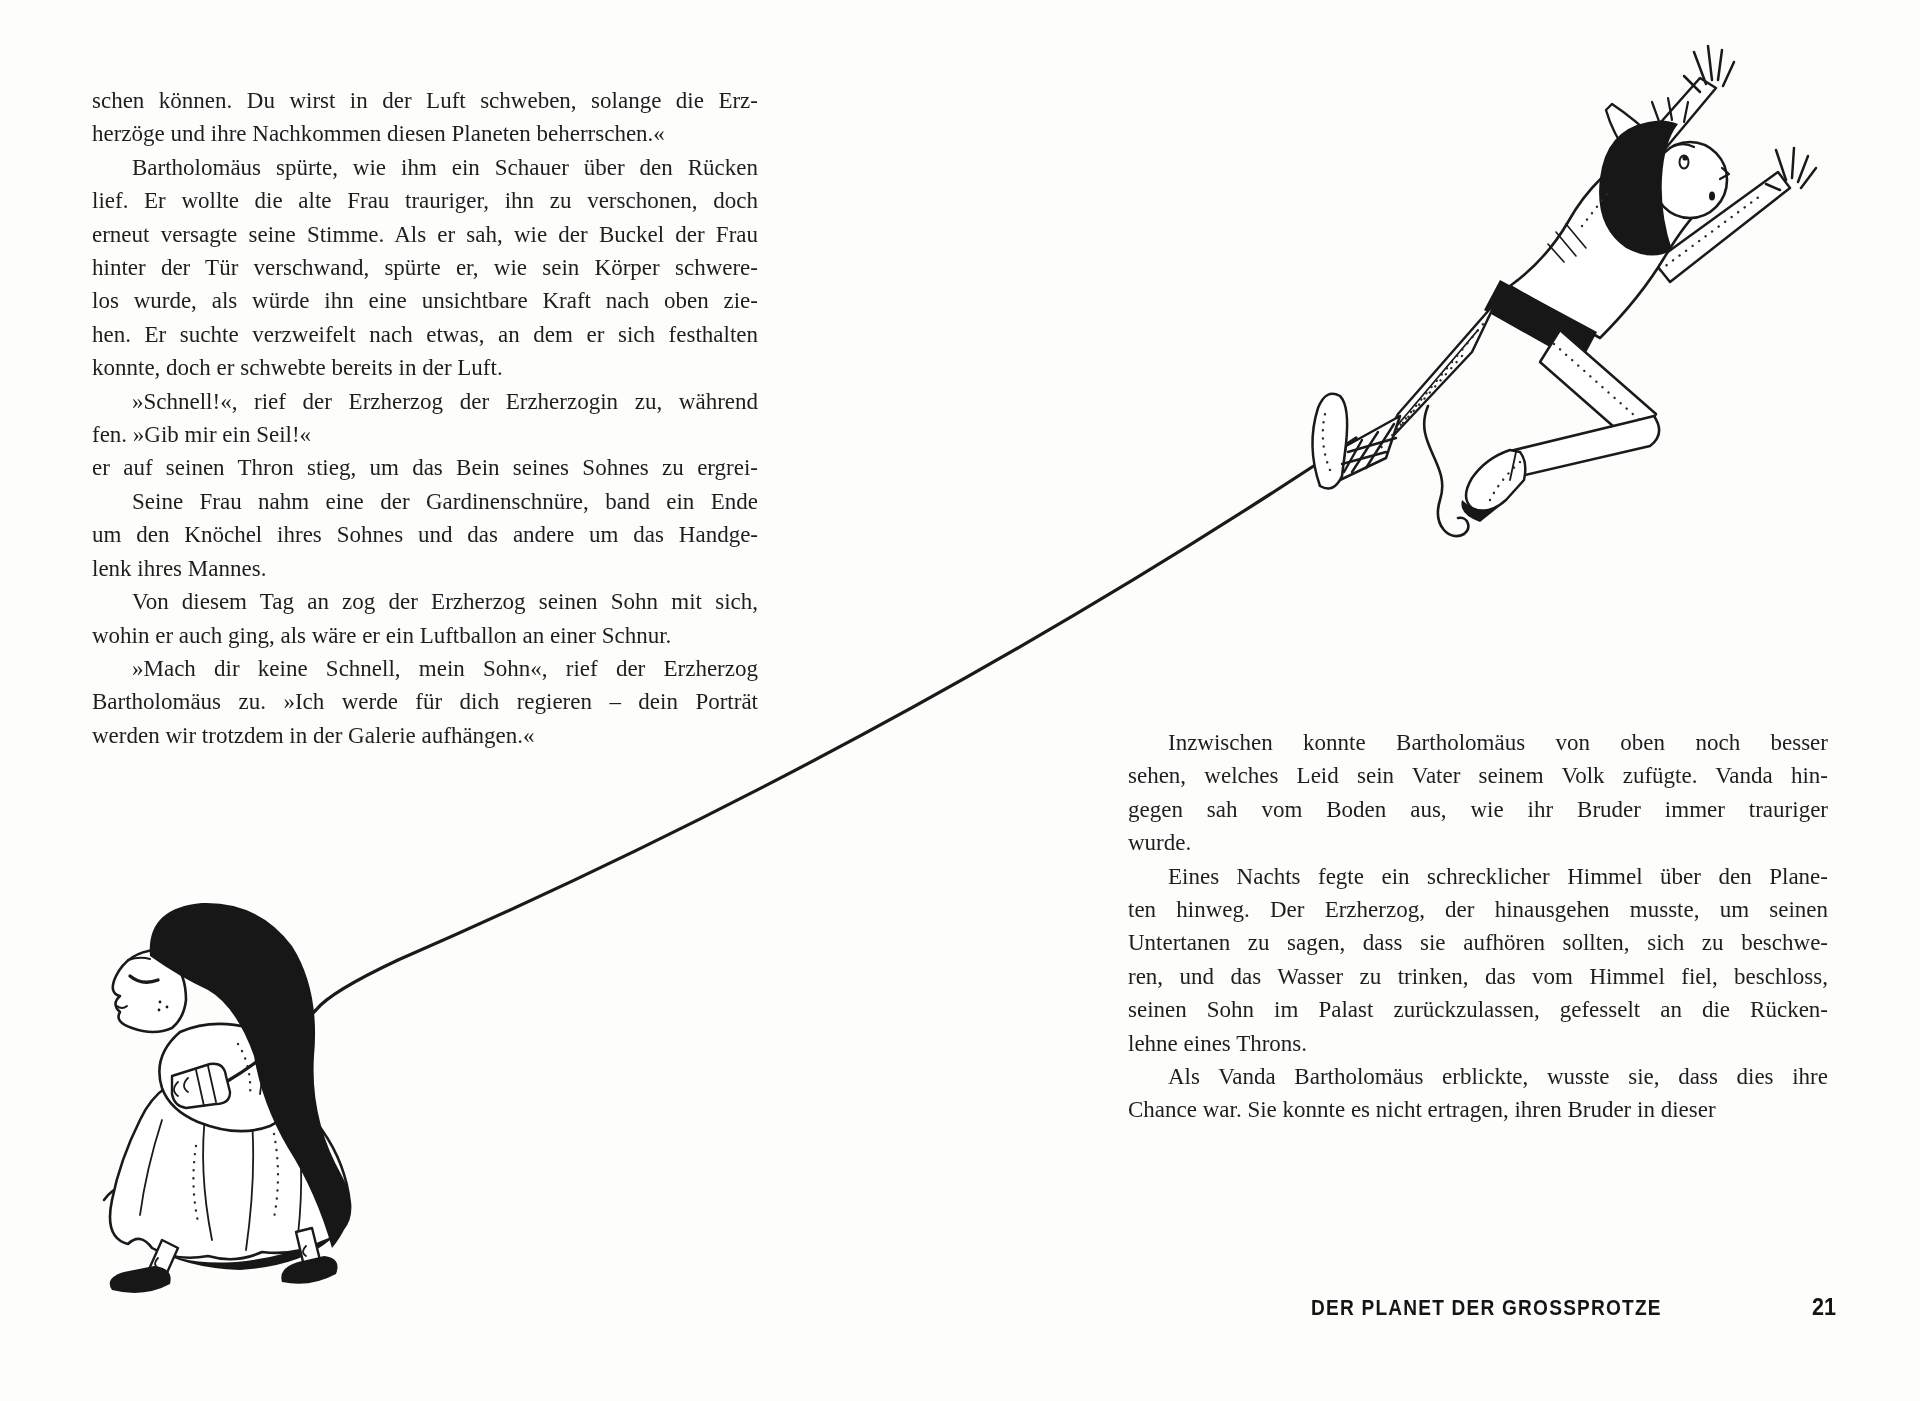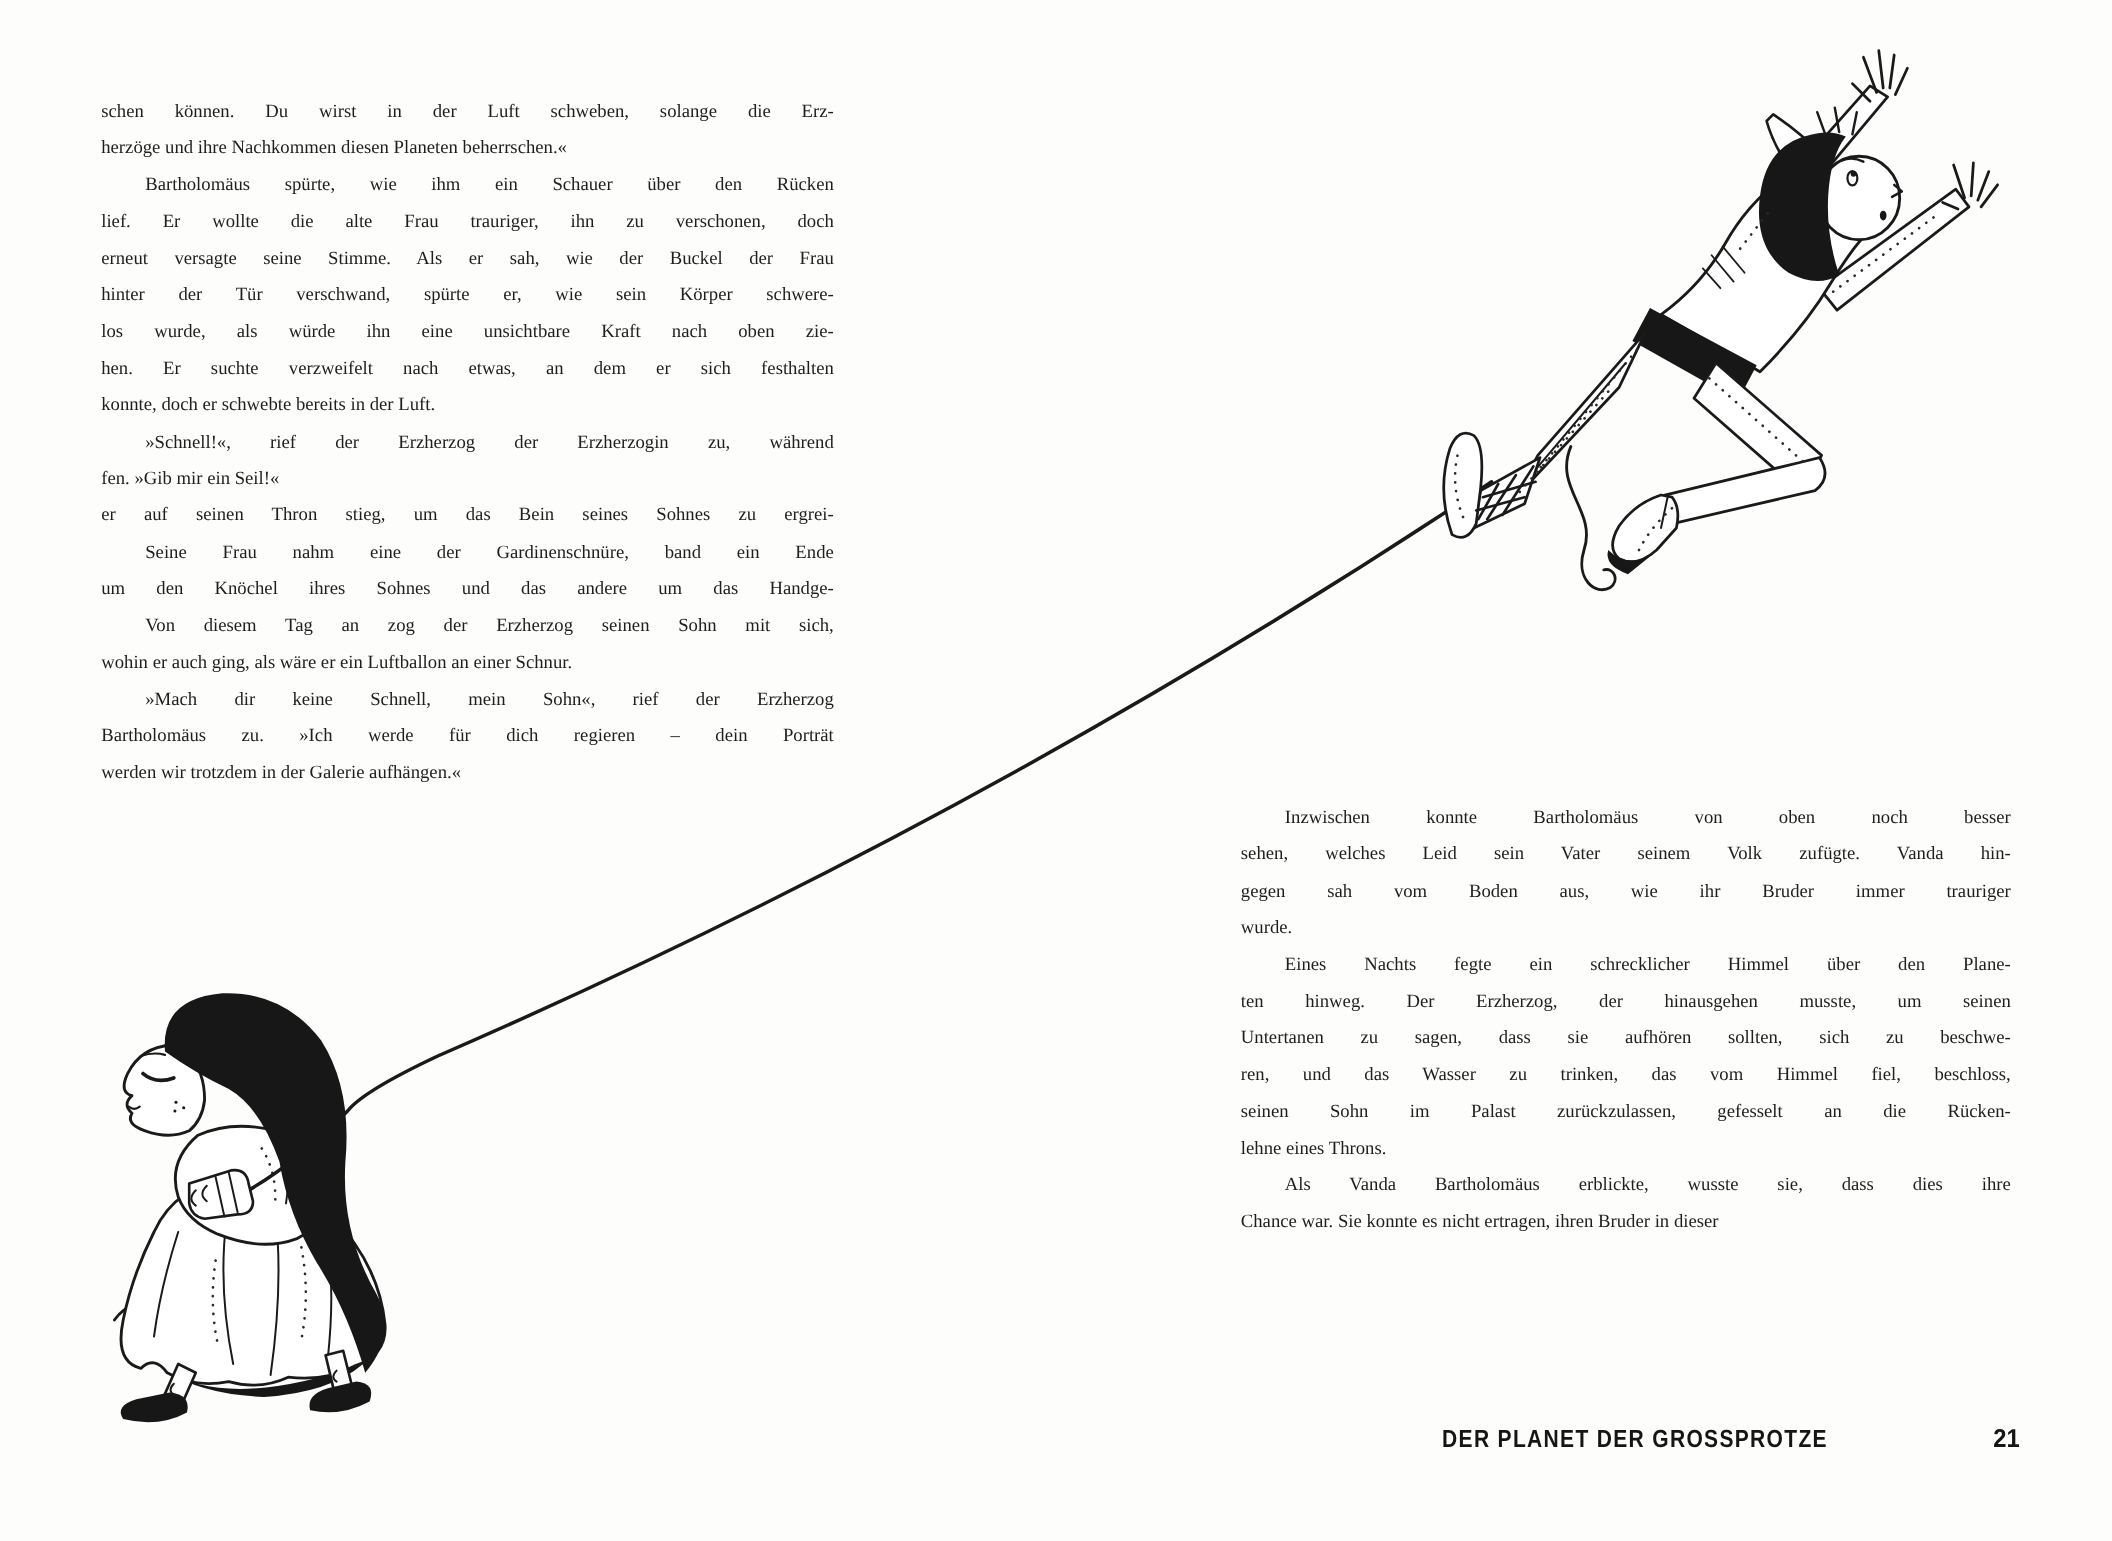--- a/index.html
+++ b/index.html
@@ -1,17 +1,17 @@
 <!DOCTYPE html>
 <html><head>
 <meta charset="utf-8">
 <style>
   html,body{margin:0;padding:0;background:#ffffff;}
   .page{position:relative;width:1920px;height:1401px;background:#fdfdfc;overflow:hidden;color:#1d1d1d;}
-  .col{position:absolute;font-family:"Liberation Serif","DejaVu Serif",serif;font-size:17px;line-height:33.4px;color:#1e1e1e;}
+  .col{position:absolute;font-family:"Liberation Serif","DejaVu Serif",serif;font-size:23px;line-height:33.4px;color:#1e1e1e;}
   .col .line{text-align:justify;text-align-last:justify;}
   .col .line.last{text-align-last:left;}
   .col .line.indent{text-indent:40px;}
   .left-col{left:92px;top:84px;width:666px;}
   .right-col{left:1128px;top:726px;width:700px;}
   .footer-title{position:absolute;left:1311px;top:1295px;font-family:"Liberation Sans","DejaVu Sans",sans-serif;
     font-weight:700;font-size:22.5px;letter-spacing:1.4px;transform:scaleX(.85);transform-origin:left top;
     white-space:nowrap;color:#151515;}
   .page-number{position:absolute;right:84px;top:1294px;font-family:"Liberation Sans","DejaVu Sans",sans-serif;
     font-weight:700;font-size:23.5px;transform:scaleX(.92);transform-origin:right top;color:#151515;}
@@ -34,20 +34,21 @@
       <div class="line">erneut versagte seine Stimme. Als er sah, wie der Buckel der Frau</div>
       <div class="line">hinter der Tür verschwand, spürte er, wie sein Körper schwere-</div>
       <div class="line">los wurde, als würde ihn eine unsichtbare Kraft nach oben zie-</div>
       <div class="line">hen. Er suchte verzweifelt nach etwas, an dem er sich festhalten</div>
       <div class="line last">konnte, doch er schwebte bereits in der Luft.</div>
       <div class="line indent">»Schnell!«, rief der Erzherzog der Erzherzogin zu, während</div>
       <div class="line last">fen. »Gib mir ein Seil!«</div>
       <div class="line">er auf seinen Thron stieg, um das Bein seines Sohnes zu ergrei-</div>
       <div class="line indent">Seine Frau nahm eine der Gardinenschnüre, band ein Ende</div>
       <div class="line">um den Knöchel ihres Sohnes und das andere um das Handge-</div>
+      <div class="line last">lenk ihres Mannes.</div>
       <div class="line indent">Von diesem Tag an zog der Erzherzog seinen Sohn mit sich,</div>
       <div class="line last">wohin er auch ging, als wäre er ein Luftballon an einer Schnur.</div>
       <div class="line indent">»Mach dir keine Schnell, mein Sohn«, rief der Erzherzog</div>
       <div class="line">Bartholomäus zu. »Ich werde für dich regieren – dein Porträt</div>
       <div class="line last">werden wir trotzdem in der Galerie aufhängen.«</div>
     </div>
 
   <div class="col right-col">
       <div class="line indent">Inzwischen konnte Bartholomäus von oben noch besser</div>
       <div class="line">sehen, welches Leid sein Vater seinem Volk zufügte. Vanda hin-</div>

